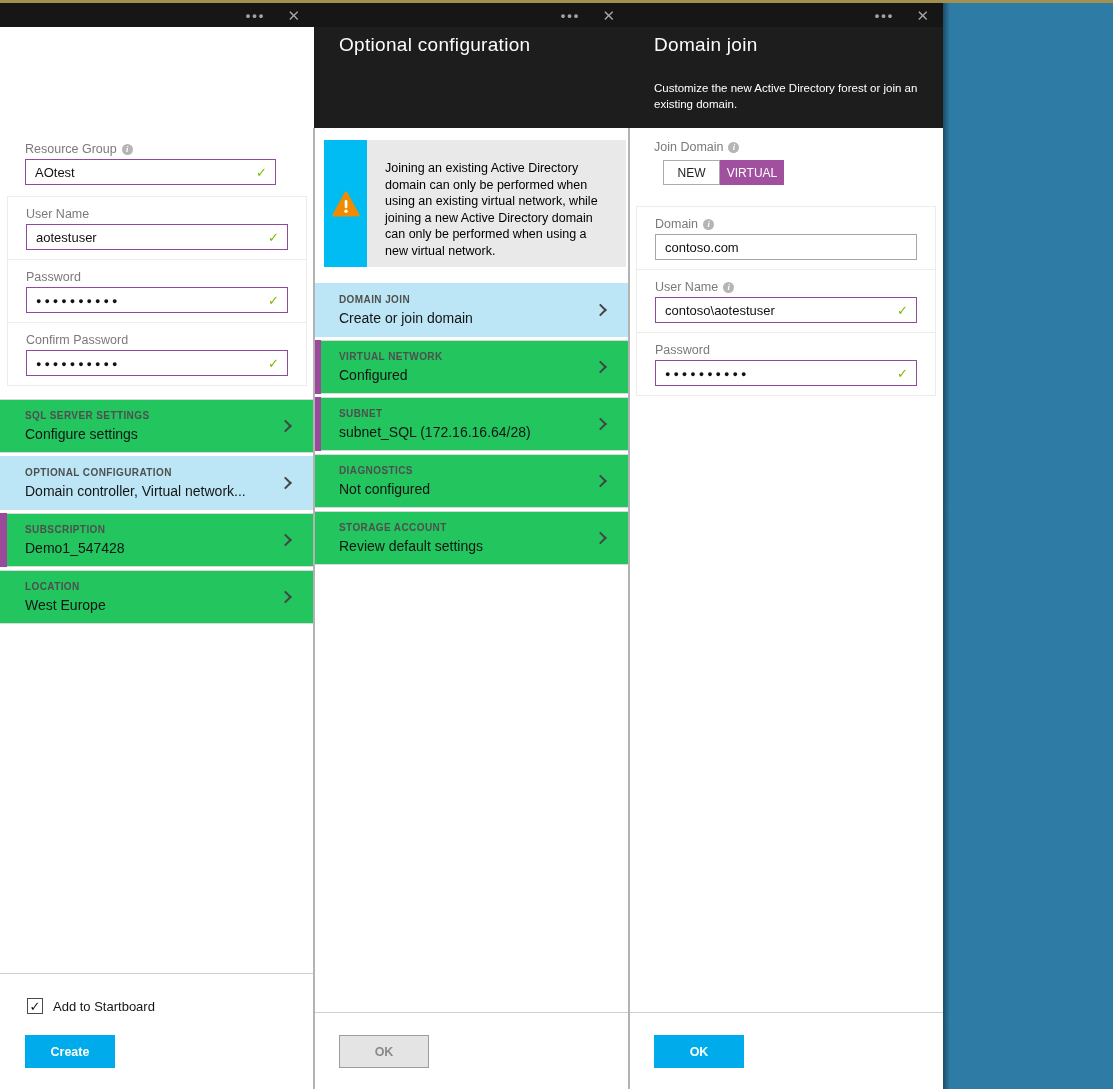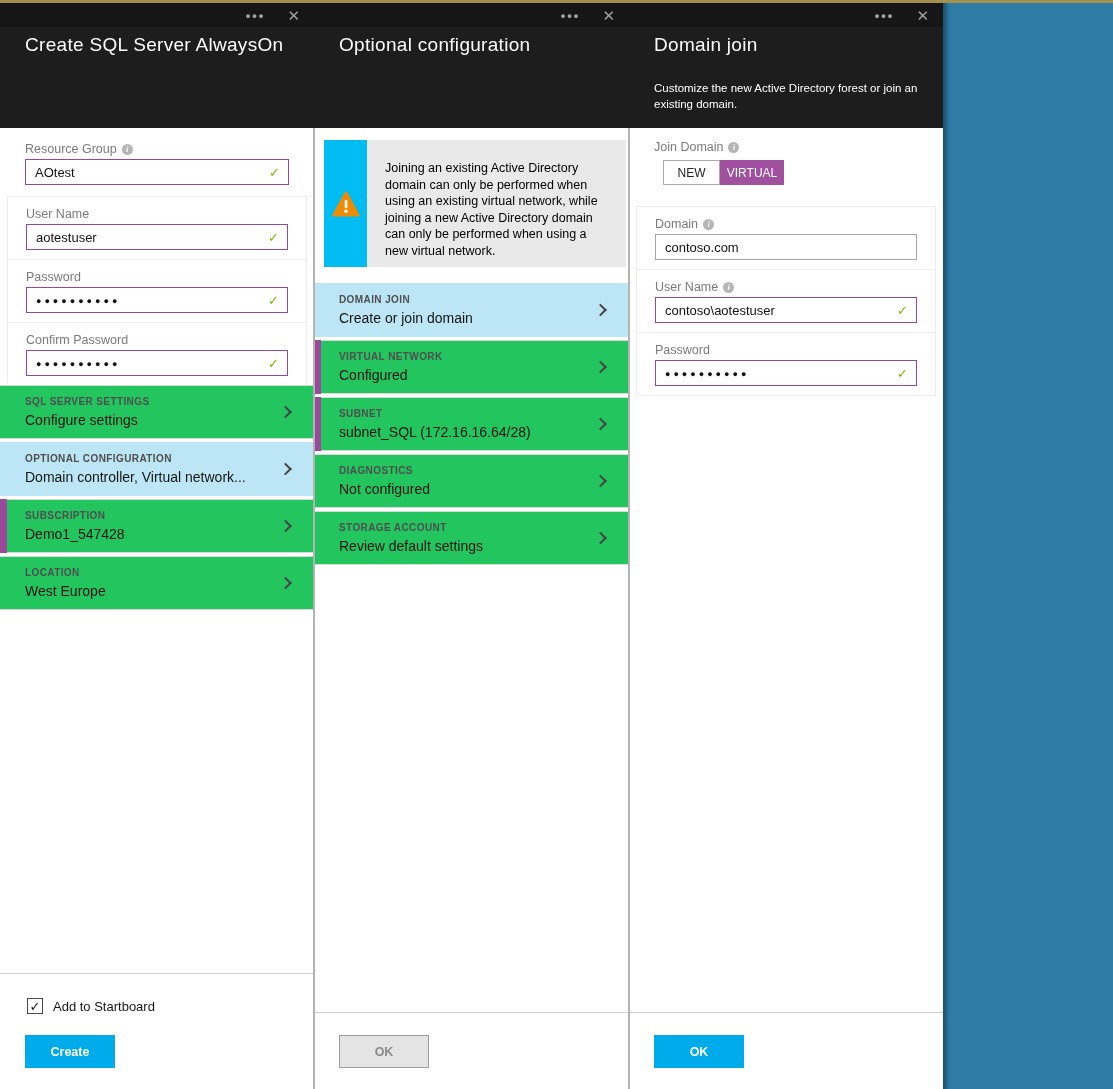--- a/index.html
+++ b/index.html
@@ -33,31 +33,31 @@
 
   
   .fields { margin-top:4px; }
   .fgroup { position:relative; height:64px; }
   .fgroup.boxed { border:1px solid #ececec; margin:0 7px -1px 7px; }
   .flabel { position:absolute; top:10px; left:25px; font-size:12.5px; color:#7a7a7a; white-space:nowrap; }
   .fgroup.boxed .flabel { left:18px; }
   .info-icon { display:inline-block; width:11px; height:11px; border-radius:50%; background:#b5b5b5;
     color:#fff; font-size:8.5px; line-height:11px; text-align:center; margin-left:5px; vertical-align:1px;
     font-family:"Liberation Serif",serif; font-style:italic; font-weight:bold; }
-  .fwrap { position:absolute; top:27px; left:25px; right:25px; height:26px; }
+  .fwrap { position:absolute; top:27px; left:25px; right:38px; height:26px; }
   .fgroup.boxed .fwrap { left:18px; right:18px; }
   .fwrap input { width:100%; height:100%; border:1px solid #a6a6a6; background:#fff; outline:none;
     padding:0 26px 0 9px; font-size:13px; color:#111; font-family:inherit; }
   .fwrap.valid input { border-color:#8e4a9e; }
   .fwrap input.pw { font-size:9px; letter-spacing:3px; font-weight:bold; padding-top:2px; }
   .check-icon { position:absolute; right:9px; top:50%; transform:translateY(-50%);
     color:#76b900; font-weight:bold; font-size:13px; }
 
   
-  .items { margin-top:0; }
+  .items { margin-top:14px; }
   .items-2 { margin-top:16px; }
   .sitem { position:relative; height:54px; border-top:1px solid #d9d9d9; border-bottom:1px solid #d9d9d9;
     margin-bottom:3px; padding:10px 0 0 25px; background:#22c55e; cursor:pointer; }
   .sitem.selected { background:#bce6f5; border-color:#bce6f5; }
   .sitem.configured::before { content:""; position:absolute; left:0; top:-1px; bottom:-1px; width:7px; background:#9b4a9b; }
   .silabel { font-size:10px; font-weight:bold; letter-spacing:.4px; color:#4f4f4f; }
   .sivalue { margin-top:5px; font-size:14px; color:#141414; white-space:nowrap; }
   .chev-icon { position:absolute; right:24px; top:50%; width:9px; height:9px;
     border-top:2px solid #444; border-right:2px solid #444; transform:translateY(-50%) rotate(45deg); }
 
@@ -90,23 +90,20 @@
 <body>
 
 <div class="screen">
   <div class="gold-strip"></div>
 
   <div class="blade blade-1">
     <div class="cmdbar">
       <span class="dots-icon">•••</span>
       <span class="close-icon">✕</span>
     </div>
-    <div class="hdr">
-      <div class="hdr-title">Create SQL Server AlwaysOn</div>
-    </div>
     <div class="body">
       <div class="fields">
         <div class="fgroup">
           <div class="flabel"><span>Resource Group</span><span class="info-icon">i</span></div>
           <div class="fwrap valid">
             <input type="text" value="AOtest" style="">
             <span class="check-icon">✓</span>
           </div>
         </div>
         <div class="fgroup boxed">

